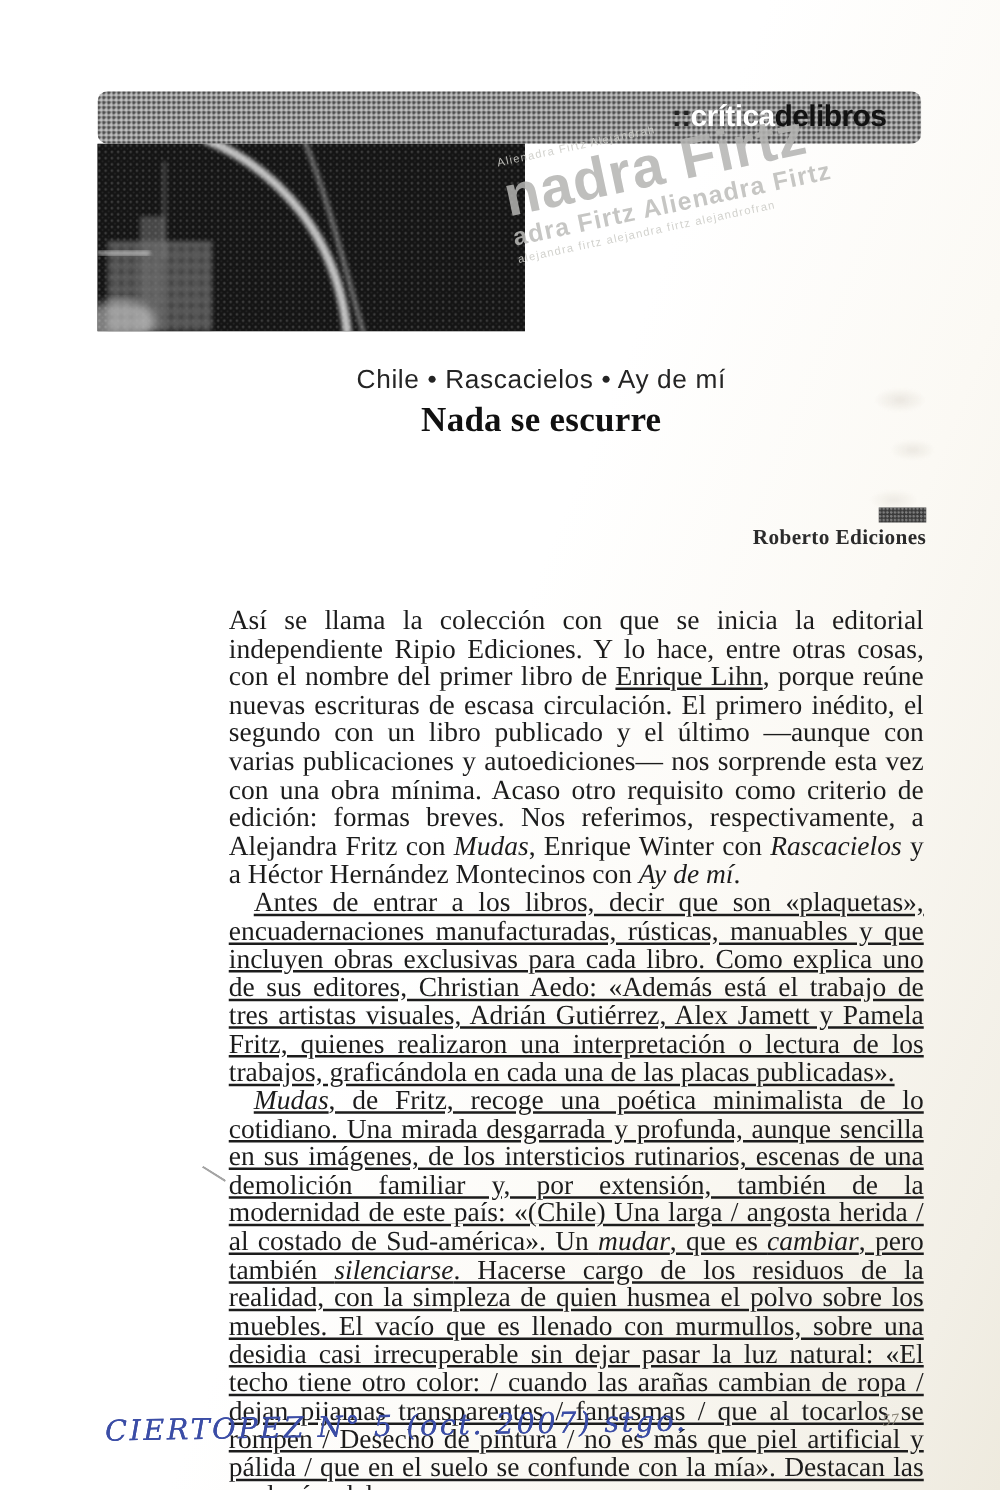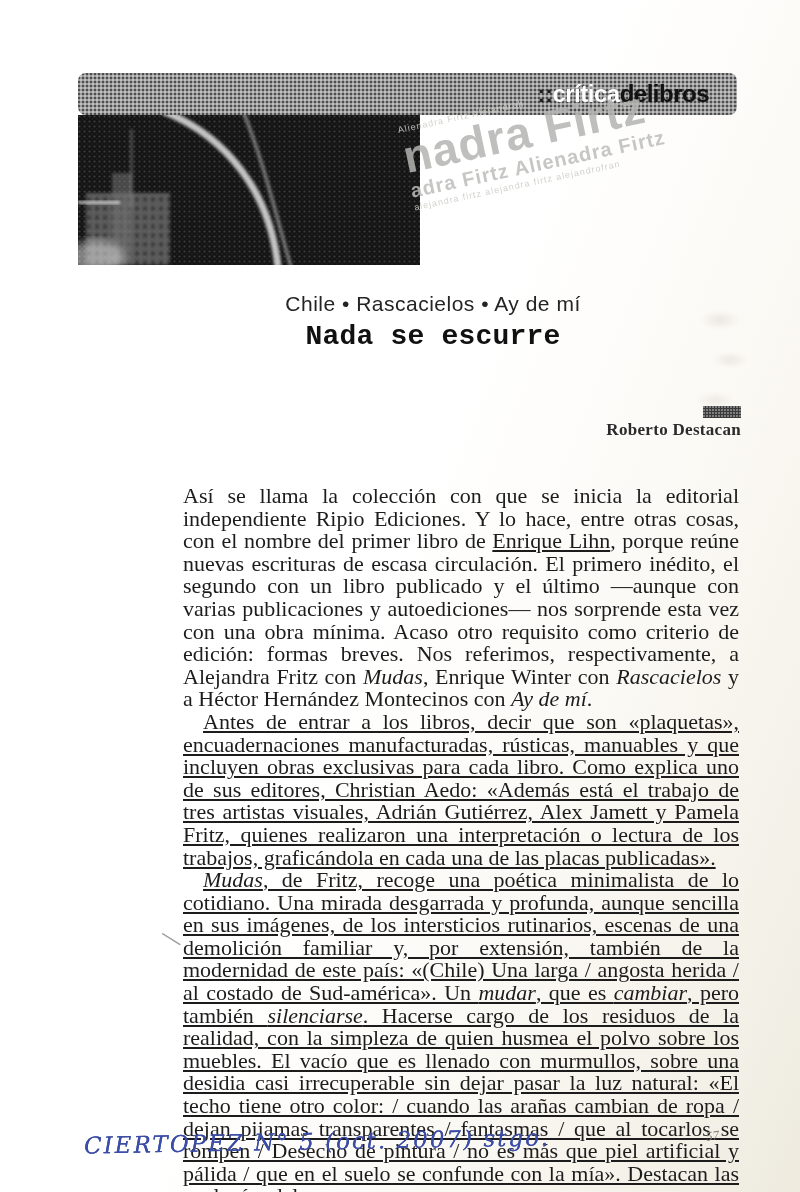--- a/index.html
+++ b/index.html
@@ -49,21 +49,21 @@
   .wm-tiny{font-size:9px;color:#cdcdc8;letter-spacing:1px;opacity:.9;}
   .wm-big{font-size:46px;color:#b4b4b2;font-weight:bold;line-height:46px;letter-spacing:1px;opacity:.85;}
   .wm-mid{font-size:20px;color:#bdbdba;font-weight:bold;letter-spacing:1px;opacity:.85;}
   
   .title-block{position:absolute;left:133px;top:292px;width:600px;text-align:center;}
   .series-title{
     font-family:"Liberation Sans",sans-serif;
     font-size:21px;color:#242424;letter-spacing:.5px;
   }
   .main-title{
-    font-family:Liberation Mono, monospace;
+    font-family:Liberation Serif, serif;
     font-size:28px;font-weight:bold;color:#111;margin-top:5px;letter-spacing:.2px;
   }
   
   .bar-icon{
     position:absolute;left:703px;top:406px;width:38px;height:12px;
     background-color:#3a3a3a;
     background-image:radial-gradient(circle at 1px 1px, rgba(255,255,255,.35) .8px, transparent 1.2px);
     background-size:3px 3px;
   }
   .byline{
@@ -164,21 +164,21 @@
   </div>
 
   <div class="title-block">
     <div class="series-title">Chile • Rascacielos • Ay de mí</div>
     <div class="main-title">Nada se escurre</div>
   </div>
 
   <div class="smudge"></div>
 
   <div class="bar-icon"></div>
-  <div class="byline">Roberto Destacan</div>
+  <div class="byline">Roberto Ediciones</div>
 
   <div class="article">
       <p class=""><span>Así se llama la colección con que se inicia la editorial independiente Ripio Ediciones. Y lo hace, entre otras cosas, con el nombre del primer libro de </span><span class="un">Enrique Lihn</span><span>, porque reúne nuevas escrituras de escasa circulación. El primero inédito, el segundo con un libro publicado y el último —aunque con varias publicaciones y autoediciones— nos sorprende esta vez con una obra mínima. Acaso otro requisito como criterio de edición: formas breves. Nos referimos, respectivamente, a Alejandra Fritz con </span><span class="it">Mudas</span><span>, Enrique Winter con </span><span class="it">Rascacielos</span><span> y a Héctor Hernández Montecinos con </span><span class="it">Ay de mí</span><span>.</span></p>
       <p class="indent"><span>Antes de entrar a los libros, decir que son «plaquetas», encuadernaciones manufacturadas, rústicas, manuables y que incluyen obras exclusivas para cada libro. Como explica uno de sus editores, Christian Aedo: «Además está el trabajo de tres artistas visuales, Adrián Gutiérrez, Alex Jamett y Pamela Fritz, quienes realizaron una interpretación o lectura de los trabajos, graficándola en cada una de las placas publicadas».</span></p>
       <p class="indent"><span class="it">Mudas</span><span>, de Fritz, recoge una poética minimalista de lo cotidiano. Una mirada desgarrada y profunda, aunque sencilla en sus imágenes, de los intersticios rutinarios, escenas de una demolición familiar y, por extensión, también de la modernidad de este país: «(Chile) Una larga / angosta herida / al costado de Sud-américa». Un </span><span class="it">mudar</span><span>, que es </span><span class="it">cambiar</span><span>, pero también </span><span class="it">silenciarse</span><span>. Hacerse cargo de los residuos de la realidad, con la simpleza de quien husmea el polvo sobre los muebles. El vacío que es llenado con murmullos, sobre una desidia casi irrecuperable sin dejar pasar la luz natural: «El techo tiene otro color: / cuando las arañas cambian de ropa / dejan pijamas transparentes / fantasmas / que al tocarlos se rompen / Desecho de pintura / no es más que piel artificial y pálida / que en el suelo se confunde con la mía». Destacan las analogías del cuerpo</span></p>
     </div>
 
   <div class="pencil-mark"></div>
 
   <div class="handwriting">CIERTOPEZ N° 5 (oct. 2007) stgo.</div>

